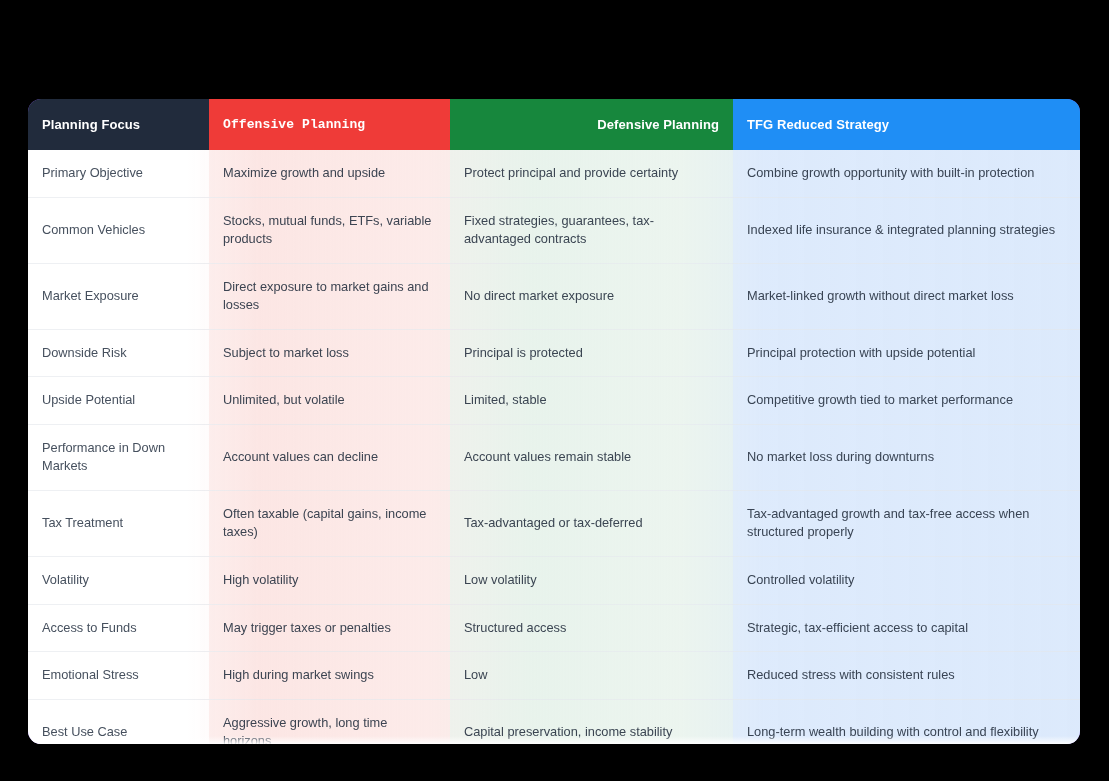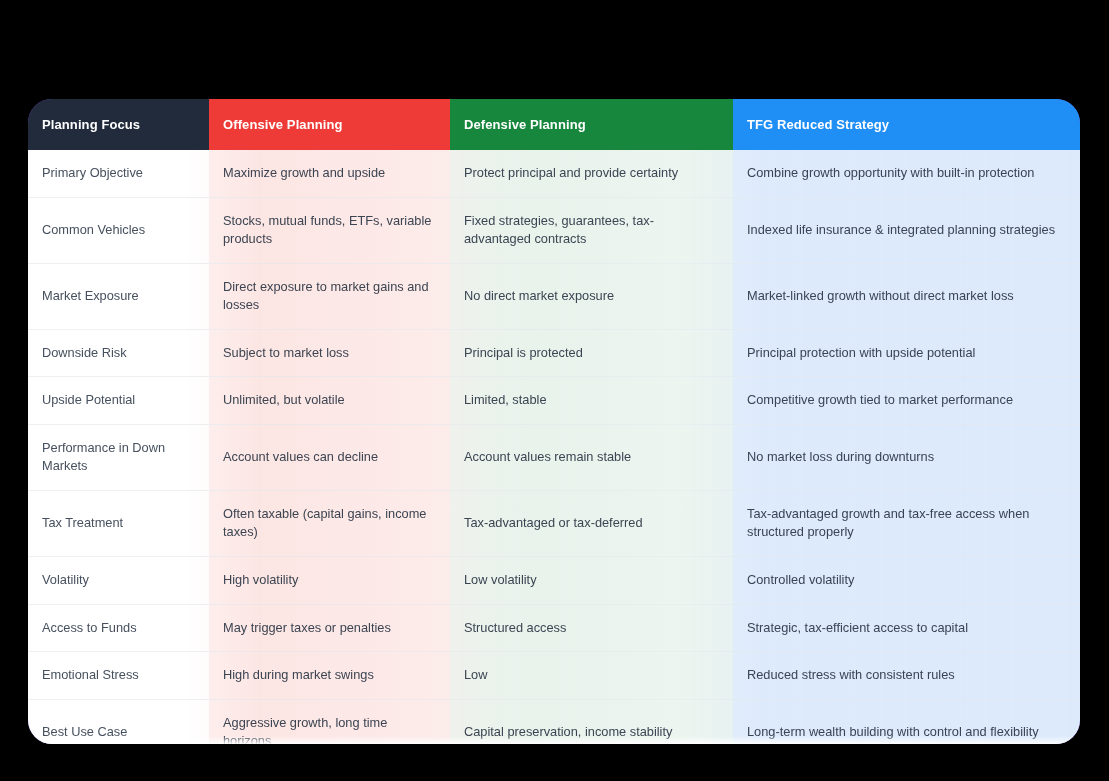--- a/index.html
+++ b/index.html
@@ -25,21 +25,21 @@
   }
 
   
   .table-card {
     position: absolute;
     left: 28px;
     top: 99px;
     width: 1052px;
     height: 645px;
     background: #8b5cf6;
-    border-radius: 24px;
+    border-radius: 13px;
     overflow: hidden;
     box-shadow: 0 10px 34px rgba(0,0,0,0.28);
   }
 
   table.compare {
     width: 100%;
     border-collapse: collapse;
     table-layout: fixed;
   }
 
@@ -55,22 +55,22 @@
     padding: 0 14px;
     text-align: left;
     vertical-align: middle;
     font-size: 13px;
     font-weight: bold;
     letter-spacing: 0.1px;
     color: #ffffff;
     white-space: nowrap;
   }
   th.h-focus   { background: #212B3C; }
-  th.h-offense { background: #EF3B38; }
-  th.h-defense { background: #17873D; }
+  th.h-offense { background: #EF3B38; font-family: Liberation Mono, monospace; }
+  th.h-defense { background: #17873D; text-align: right; }
   th.h-hybrid  { background: #1F8EF5; }
 
   
   tbody td {
     padding: 14px 14px;
     font-size: 12.8px;
     line-height: 1.45;
     color: #3C4654;
     vertical-align: middle;
     border-bottom: 1px solid #EEF0F3;

